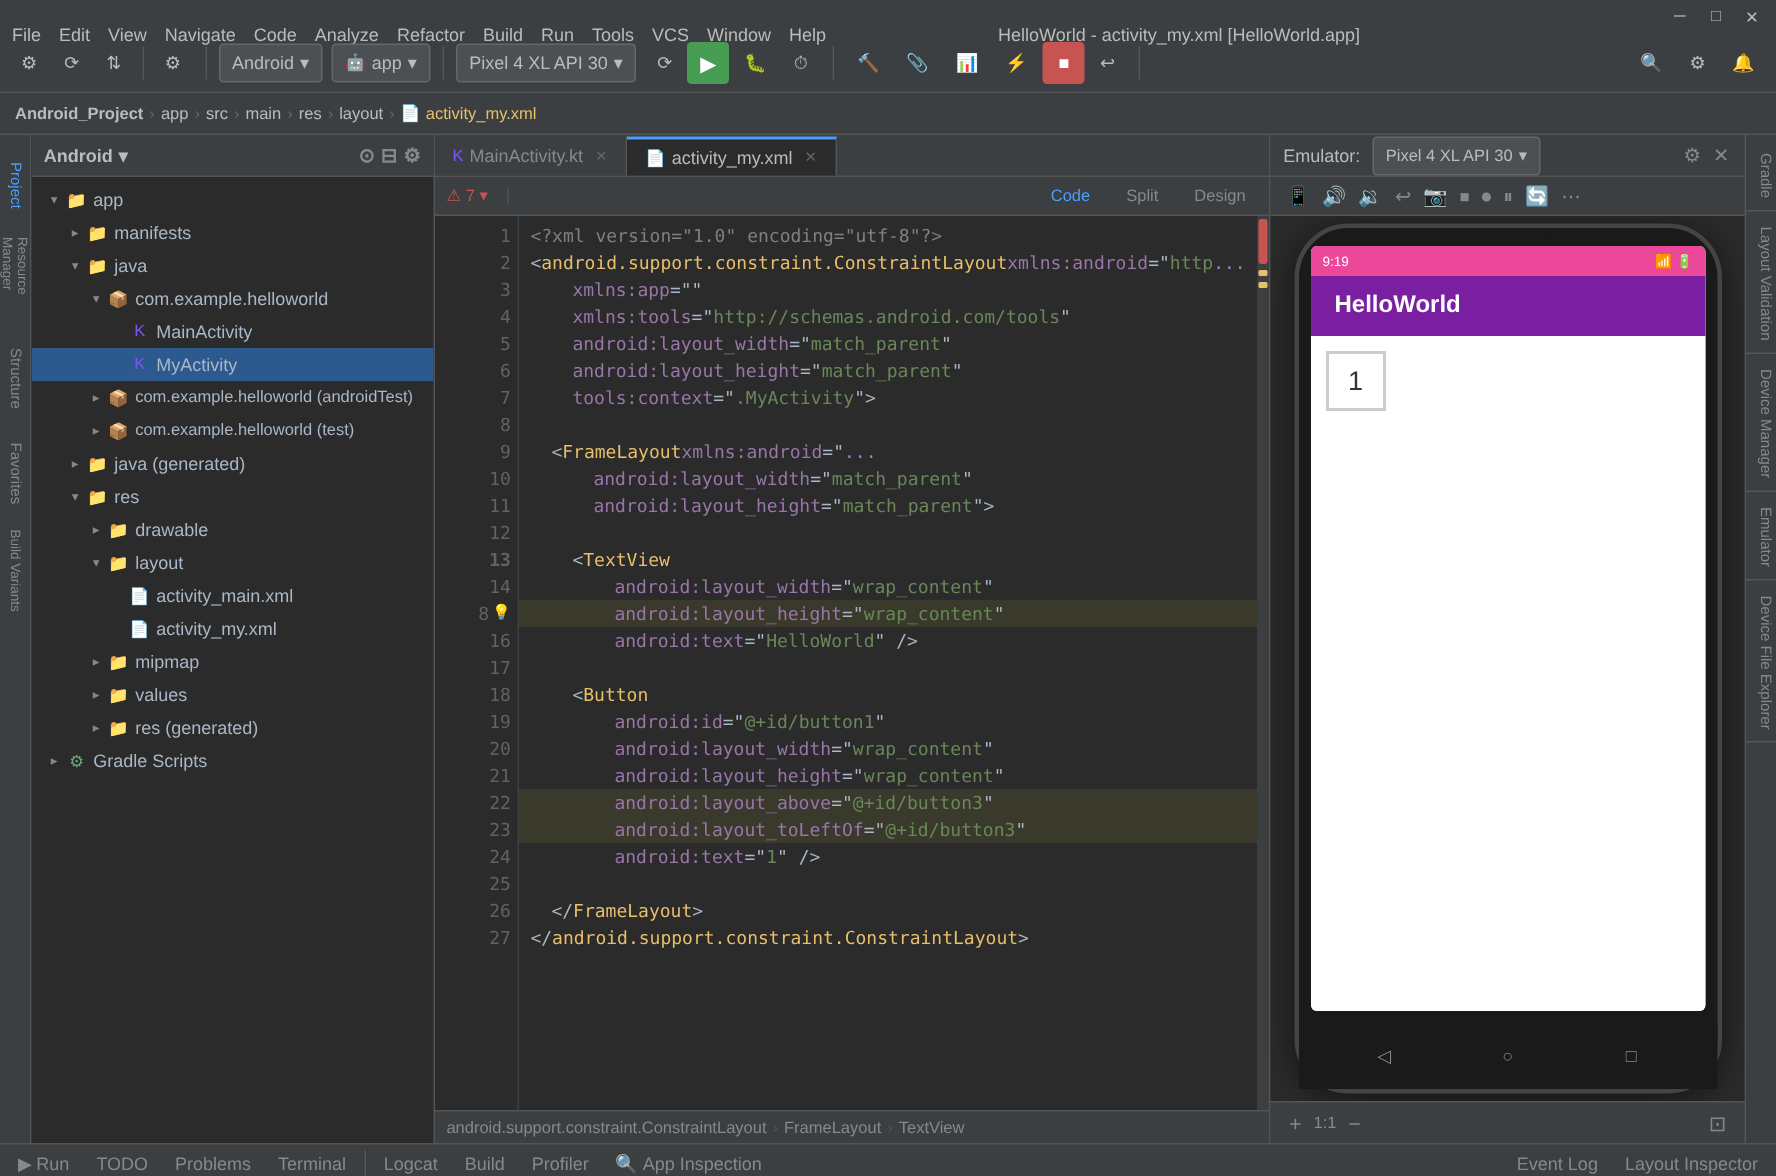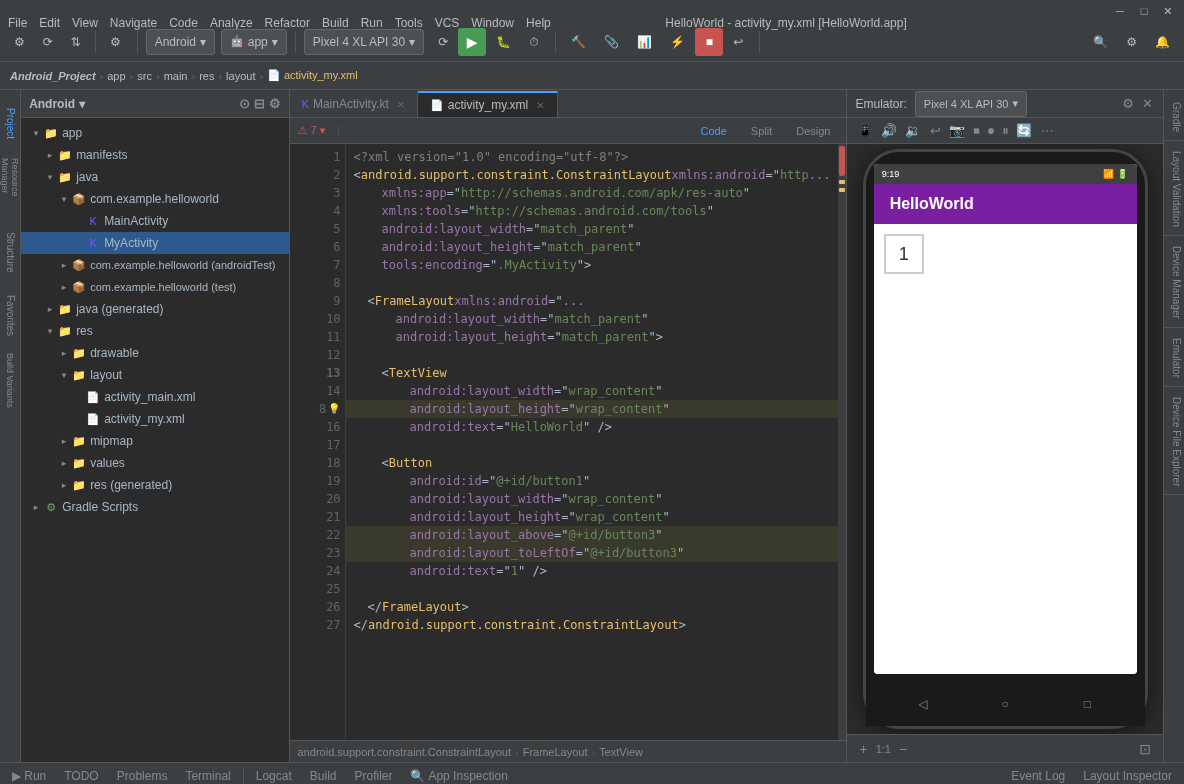--- a/index.html
+++ b/index.html
@@ -79,21 +79,21 @@
     .bt-sep { width: 1px; height: 18px; background: #555; margin: 0 2px; }
 
     
     .emulator-panel { width: 330px; background: #3c3f41; border-left: 1px solid #555; display: flex; flex-direction: column; }
     .emulator-header { height: 28px; background: #3c3f41; display: flex; align-items: center; padding: 0 8px; font-size: 12px; color: #bbbbbb; border-bottom: 1px solid #555; gap: 8px; }
     .emulator-content { flex: 1; display: flex; align-items: center; justify-content: center; background: #2b2b2b; overflow: hidden; position: relative; }
 
     
     .phone-outer { width: 285px; height: 580px; background: #1a1a1a; border-radius: 36px; border: 3px solid #444; position: relative; display: flex; flex-direction: column; box-shadow: 0 4px 24px #0008; }
     .phone-screen { flex: 1; background: #ffffff; margin: 12px 8px 8px 8px; border-radius: 4px; overflow: hidden; display: flex; flex-direction: column; }
-    .phone-statusbar { height: 20px; background: #404040; display: flex; align-items: center; padding: 0 8px; justify-content: space-between; font-size: 9px; color: white; }
+    .phone-statusbar { height: 20px; background: #ec4899; display: flex; align-items: center; padding: 0 8px; justify-content: space-between; font-size: 9px; color: white; }
     .phone-titlebar { height: 40px; background: #7b1fa2; display: flex; align-items: center; padding: 0 16px; }
     .phone-title { color: white; font-size: 16px; font-weight: bold; }
     .phone-body { flex: 1; background: white; position: relative; }
     .phone-button-box { position: absolute; top: 10px; left: 10px; width: 40px; height: 40px; border: 2px solid #cccccc; display: flex; align-items: center; justify-content: center; font-size: 18px; color: #333; }
     .phone-nav { height: 44px; background: #1a1a1a; display: flex; align-items: center; justify-content: space-around; padding: 0 16px; }
     .phone-nav-btn { width: 28px; height: 28px; display: flex; align-items: center; justify-content: center; cursor: pointer; color: #888; }
     .phone-notch { width: 60px; height: 8px; background: #1a1a1a; border-radius: 0 0 8px 8px; position: absolute; top: 0; left: 50%; transform: translateX(-50%); }
 
     
     .right-panels { width: 22px; background: #3c3f41; border-left: 1px solid #555; display: flex; flex-direction: column; align-items: center; padding-top: 4px; gap: 2px; }
@@ -188,21 +188,21 @@
   <div class="tb-sep"></div>
 
   <div class="toolbar-section" style="margin-left:auto;">
     <button class="tb-btn">🔍</button>
     <button class="tb-btn">⚙</button>
     <button class="tb-btn">🔔</button>
   </div>
 </div>
 
 <div class="breadcrumb">
-  <span style="font-weight:bold;color:#bbbbbb;font-style:italic;">Android_Project</span>
+  <span style="font-weight:bold;color:#bbbbbb;">Android_Project</span>
   <span class="sep">›</span>
   <span>app</span>
   <span class="sep">›</span>
   <span>src</span>
   <span class="sep">›</span>
   <span>main</span>
   <span class="sep">›</span>
   <span>res</span>
   <span class="sep">›</span>
   <span>layout</span>
@@ -473,29 +473,29 @@
             </div>
         </div>
       </div>
 
       <div class="code-content" style="padding:4px 0;flex:1;">
 
         <div class="code-line"><span class="xml-proc">&lt;?xml version="1.0" encoding="utf-8"?&gt;</span></div>
 
         <div class="code-line"><span class="xml-punct">&lt;</span><span class="xml-tag">android.support.constraint.ConstraintLayout</span> <span class="xml-attr">xmlns:android</span><span class="xml-punct">="</span><span class="xml-value">http</span><span style="color:#8888cc;">...</span></div>
 
-        <div class="code-line"><span style="display:inline-block;width:28px;"></span><span class="xml-attr">xmlns:app</span><span class="xml-punct">="</span><span class="xml-value">http://schemas.android.com/apk/res-auto</span><span class="xml-punct">"</span></div>
+        <div class="code-line"><span style="display:inline-block;width:28px;"></span><span class="xml-attr">xmlns:app</span><span class="xml-punct">="</span><span class="xml-punct">"</span></div>
 
         <div class="code-line"><span style="display:inline-block;width:28px;"></span><span class="xml-attr">xmlns:tools</span><span class="xml-punct">="</span><span class="xml-value">http://schemas.android.com/tools</span><span class="xml-punct">"</span></div>
 
         <div class="code-line"><span style="display:inline-block;width:28px;"></span><span class="xml-attr">android:layout_width</span><span class="xml-punct">="</span><span class="xml-value">match_parent</span><span class="xml-punct">"</span></div>
 
         <div class="code-line"><span style="display:inline-block;width:28px;"></span><span class="xml-attr">android:layout_height</span><span class="xml-punct">="</span><span class="xml-value">match_parent</span><span class="xml-punct">"</span></div>
 
-        <div class="code-line"><span style="display:inline-block;width:28px;"></span><span class="xml-attr">tools:encoding</span><span class="xml-punct">="</span><span class="xml-value">.MyActivity</span><span class="xml-punct">"&gt;</span></div>
+        <div class="code-line"><span style="display:inline-block;width:28px;"></span><span class="xml-attr">tools:context</span><span class="xml-punct">="</span><span class="xml-value">.MyActivity</span><span class="xml-punct">"&gt;</span></div>
 
         <div class="code-line"></div>
 
         <div class="code-line"><span style="display:inline-block;width:14px;"></span><span class="xml-punct">&lt;</span><span class="xml-tag">FrameLayout</span> <span class="xml-attr">xmlns:android</span><span class="xml-punct">="</span><span style="color:#8888cc;">...</span></div>
 
         <div class="code-line"><span style="display:inline-block;width:42px;"></span><span class="xml-attr">android:layout_width</span><span class="xml-punct">="</span><span class="xml-value">match_parent</span><span class="xml-punct">"</span></div>
 
         <div class="code-line"><span style="display:inline-block;width:42px;"></span><span class="xml-attr">android:layout_height</span><span class="xml-punct">="</span><span class="xml-value">match_parent</span><span class="xml-punct">"&gt;</span></div>
 
         <div class="code-line"></div>

